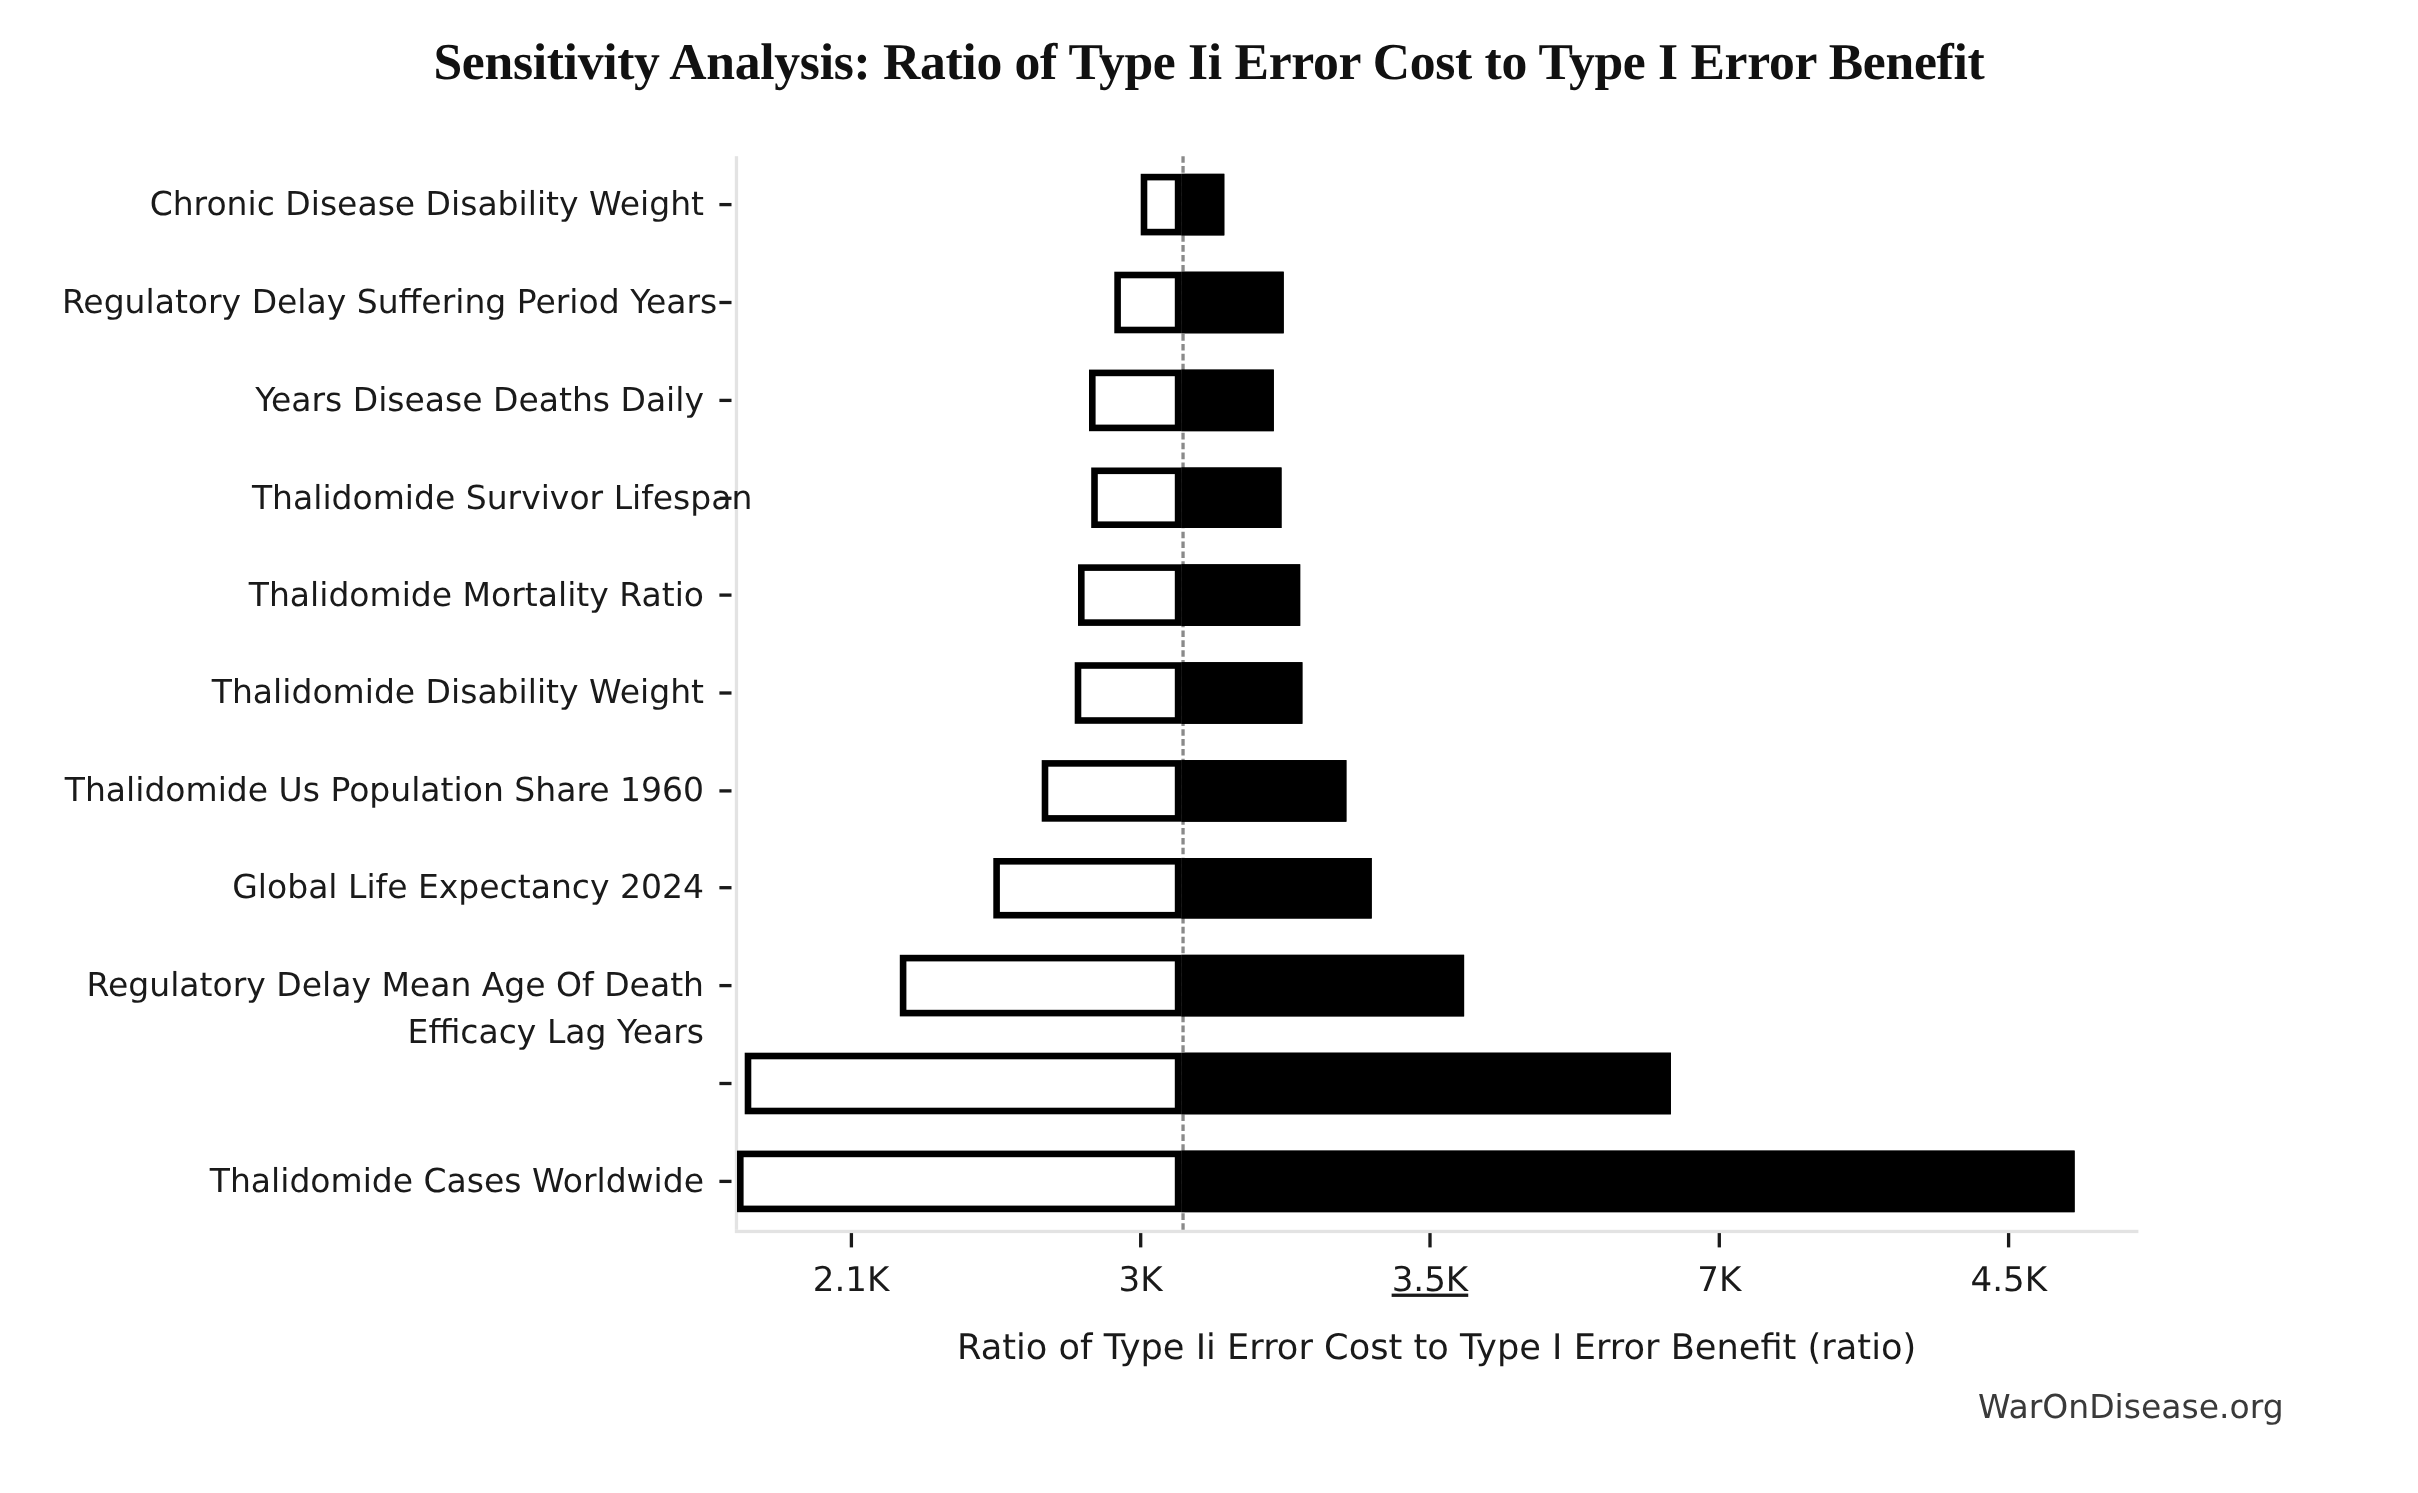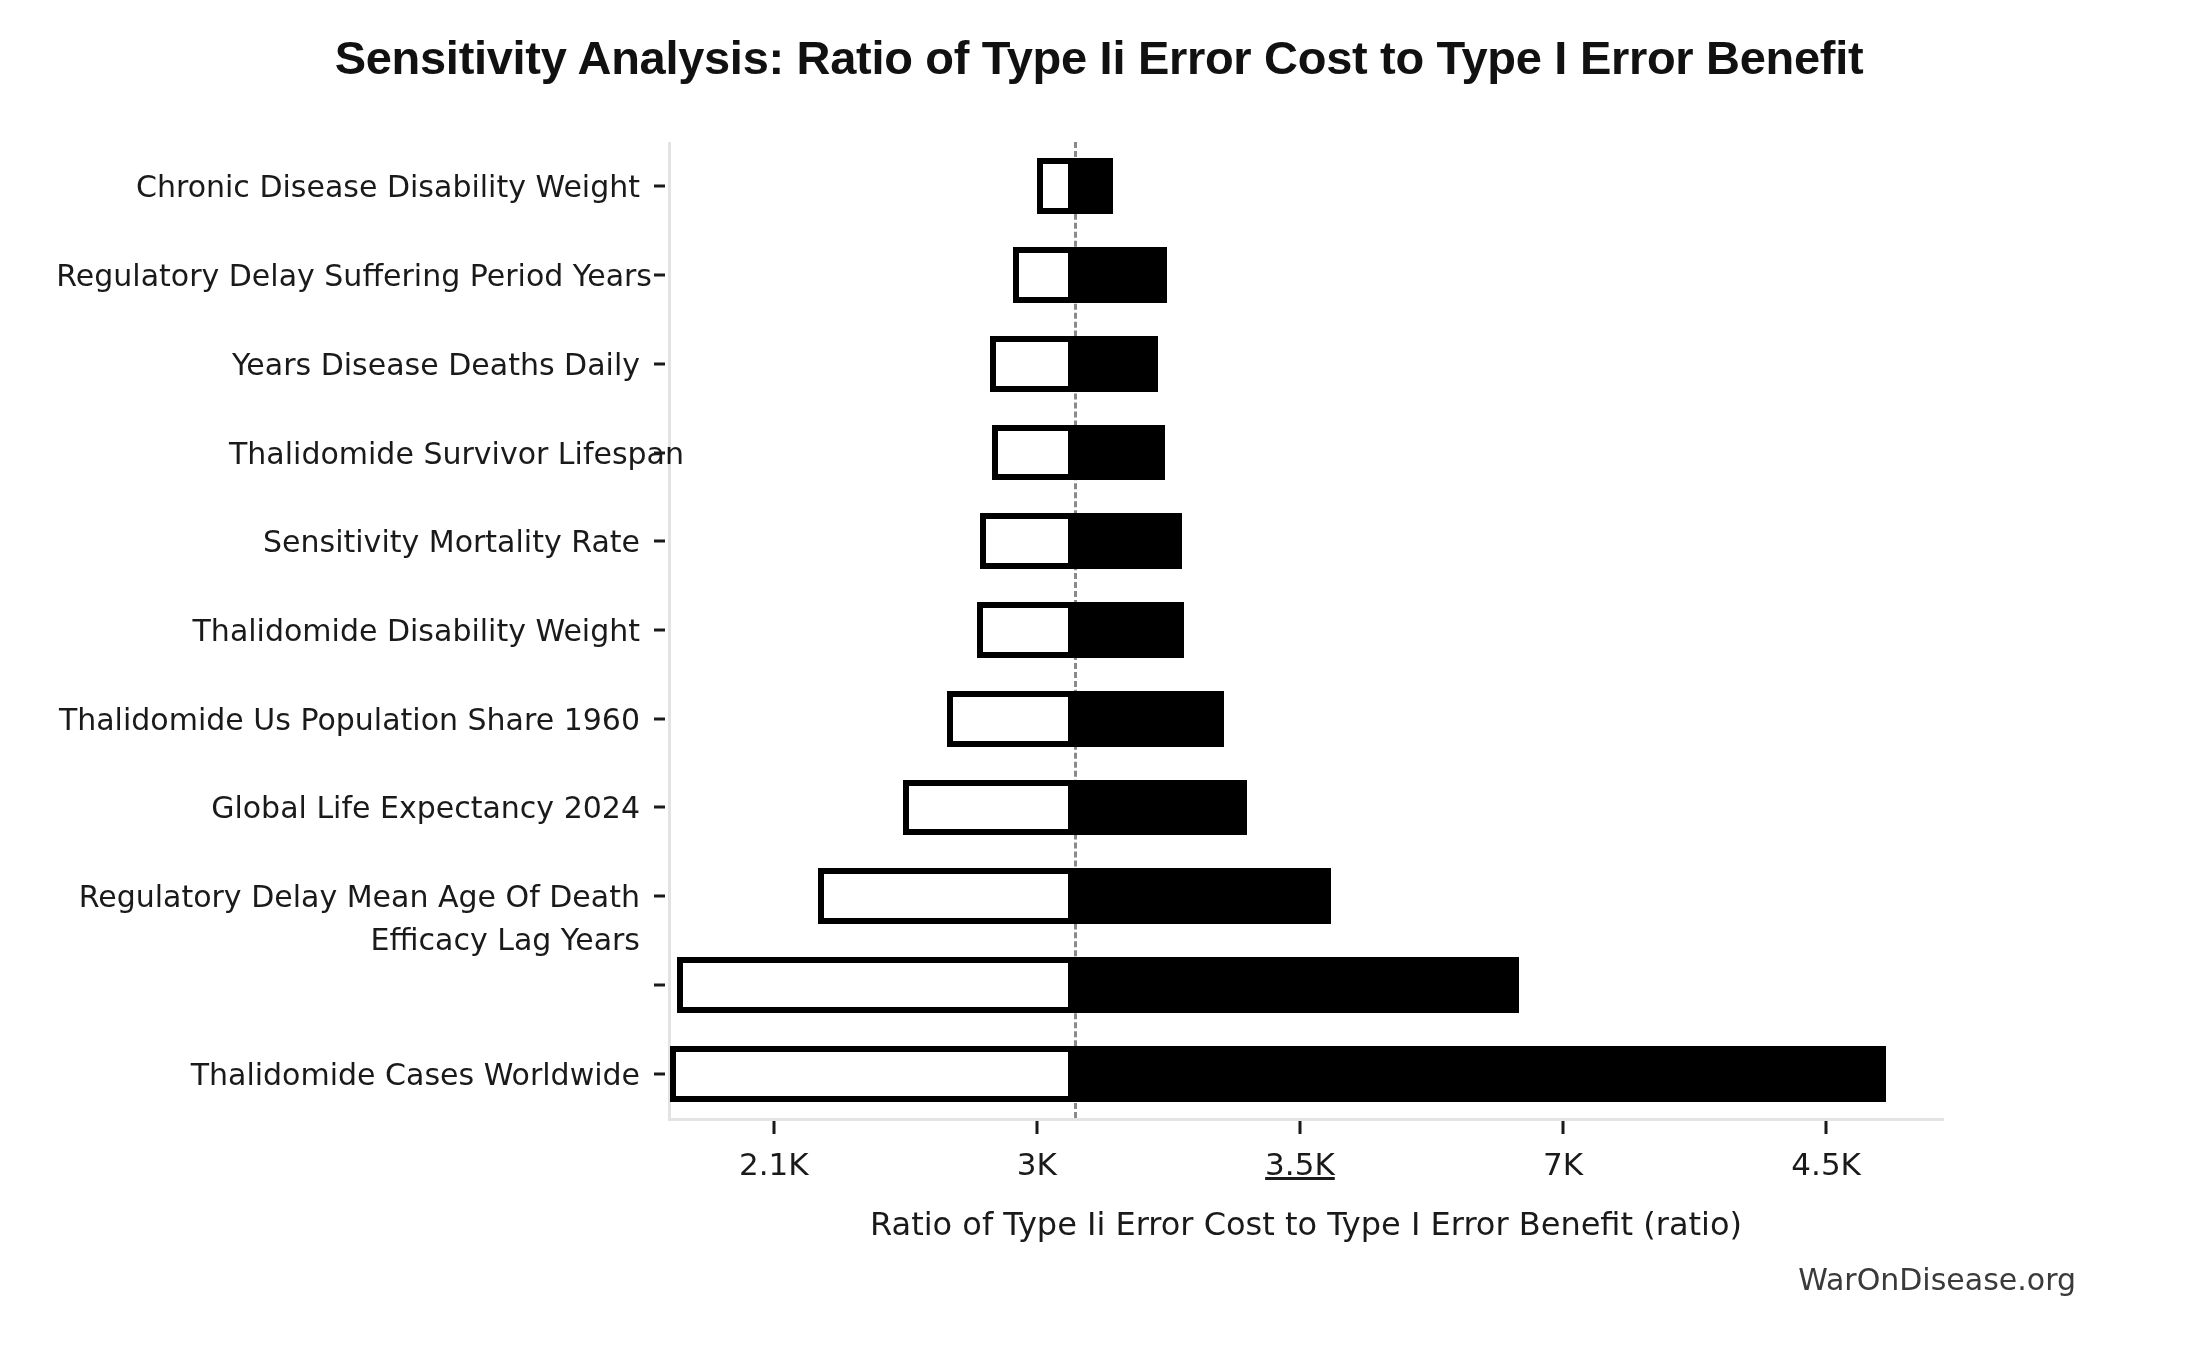--- a/index.html
+++ b/index.html
@@ -11,21 +11,21 @@
     color: #111111;
     overflow: hidden;
     position: relative;
   }
 
   #chart-title {
     position: absolute;
     left: 0; right: 0;
     top: 30px;
     text-align: center;
-    font-family: Liberation Sans, sans-serif;
+    font-family: Liberation Serif, serif;
     font-size: 47px;
     font-weight: 700;
     letter-spacing: -0.3px;
     color: #111111;
     white-space: nowrap;
   }
 
   
   #plot-area {
     position: absolute;
@@ -170,21 +170,21 @@
       <div class="bar-low" style="left: 323.604px; width: 82.0849px;"></div>
       <div class="bar-high" style="left: 405.689px; width: 91.0301px;"></div>
     </div>
     <div class="ytick-dash" style="left: -14px; top: 310.545px;"></div>
     <div class="ytick-label" style="right: 1260px; top: 310.545px;">Thalidomide Survivor Lifespan</div>
     <div class="bar-row" style="top: 371.324px; height: 55.8982px;">
       <div class="bar-low" style="left: 312.028px; width: 93.661px;"></div>
       <div class="bar-high" style="left: 405.689px; width: 108.394px;"></div>
     </div>
     <div class="ytick-dash" style="left: -14px; top: 399.273px;"></div>
-    <div class="ytick-label" style="right: 1304px; top: 399.273px;">Sensitivity Mortality Rate</div>
+    <div class="ytick-label" style="right: 1304px; top: 399.273px;">Thalidomide Mortality Ratio</div>
     <div class="bar-row" style="top: 460.051px; height: 55.8982px;">
       <div class="bar-low" style="left: 308.871px; width: 96.8181px;"></div>
       <div class="bar-high" style="left: 405.689px; width: 110.499px;"></div>
     </div>
     <div class="ytick-dash" style="left: -14px; top: 488px;"></div>
     <div class="ytick-label" style="right: 1304px; top: 488px;">Thalidomide Disability Weight</div>
     <div class="bar-row" style="top: 548.778px; height: 55.8982px;">
       <div class="bar-low" style="left: 278.878px; width: 126.811px;"></div>
       <div class="bar-high" style="left: 405.689px; width: 149.963px;"></div>
     </div>

